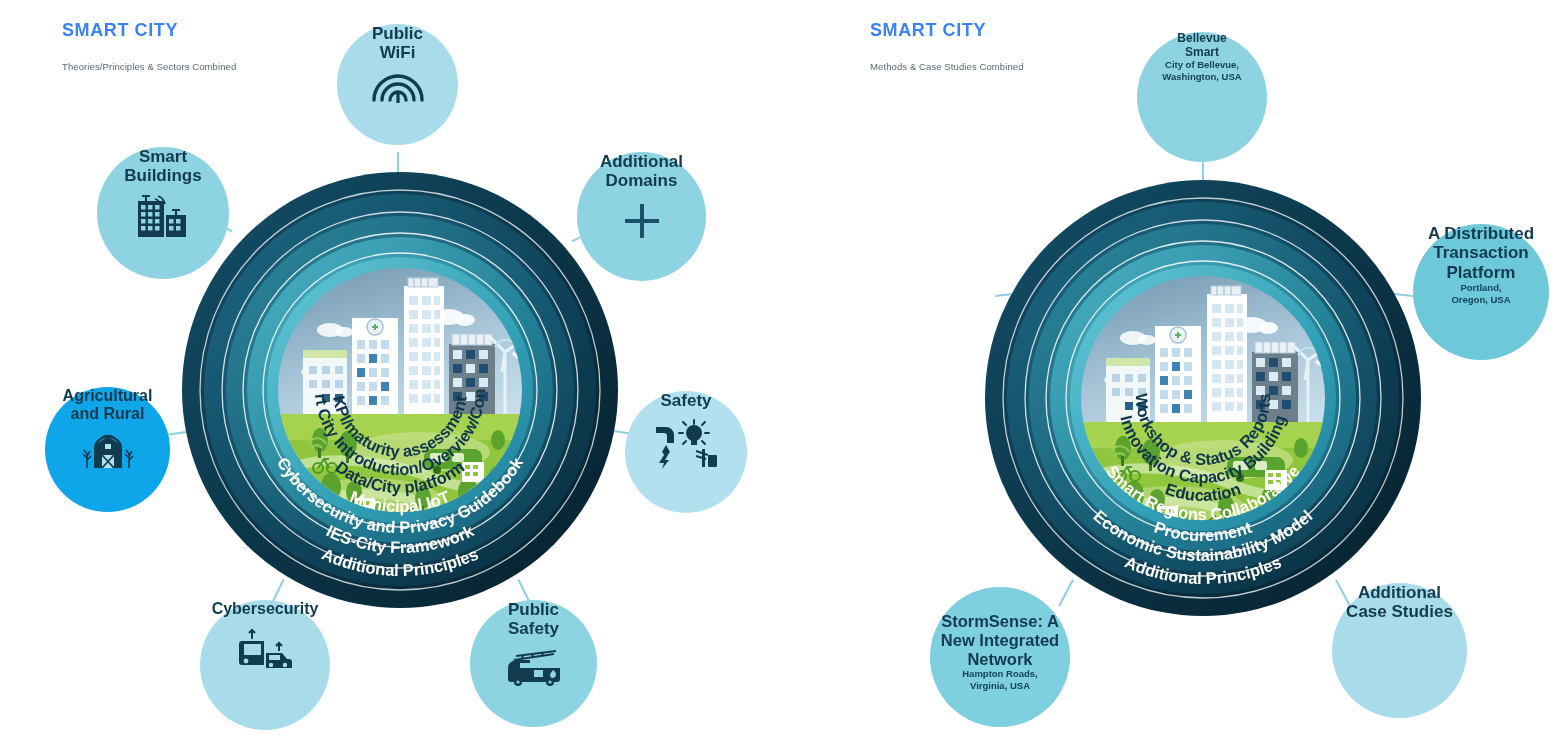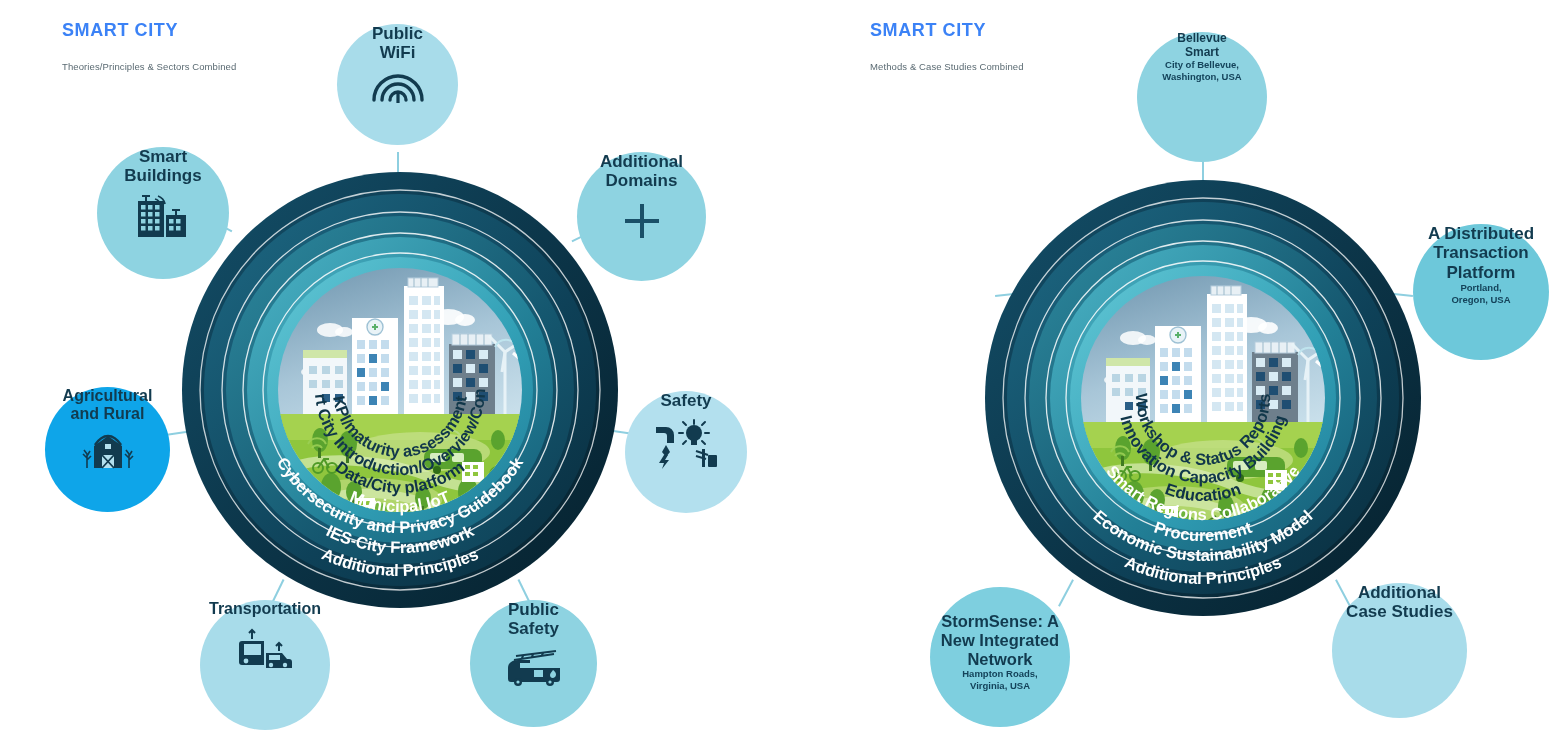--- a/index.html
+++ b/index.html
@@ -435,21 +435,21 @@
             </g>
           <g stroke="#123b4f" stroke-width="1.6" fill="none">
             <path d="M10 38V24M10 28l-4-4M10 30l4-4M10 24l-3-4M10 26l3-5"></path>
             <path d="M52 38V24M52 28l-4-4M52 30l4-4M52 24l-3-4M52 26l3-5"></path>
             </g>
           </svg>
       </div>
     </div>
 
     <div class="bubble" style="left:200px; top:600px; width:130px; height:130px; background:#a8dcea;">
-      <div class="b-title" style="font-size:16px;">Transportation</div>
+      <div class="b-title" style="font-size:16px;">Cybersecurity</div>
       <div class="b-icon">
         <svg width="66" height="50" viewBox="0 0 66 50">
             <g fill="#123b4f">
           <path d="M10 16h22v24H10a3 3 0 0 1-3-3V19a3 3 0 0 1 3-3z"></path>
           <rect x="12" y="19" width="17" height="11" fill="#a8dcea"></rect>
           <circle cx="14" cy="36" r="2.4" fill="#a8dcea"></circle>
           <path d="M34 28h16l5 6h2a3 3 0 0 1 3 3v6H34z"></path>
           <rect x="37" y="30" width="11" height="5" fill="#a8dcea"></rect>
           <circle cx="39" cy="40" r="2.2" fill="#a8dcea"></circle>
               <circle cx="53" cy="40" r="2.2" fill="#a8dcea"></circle>

